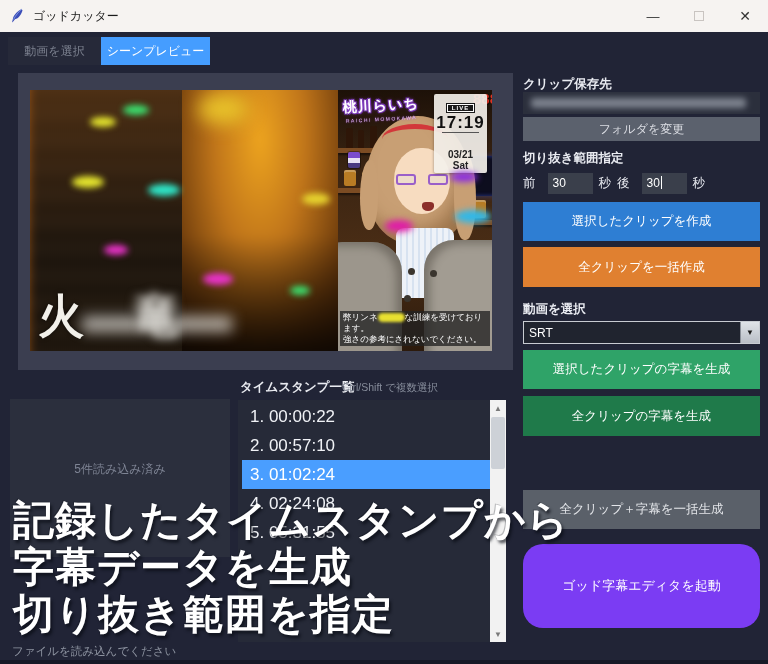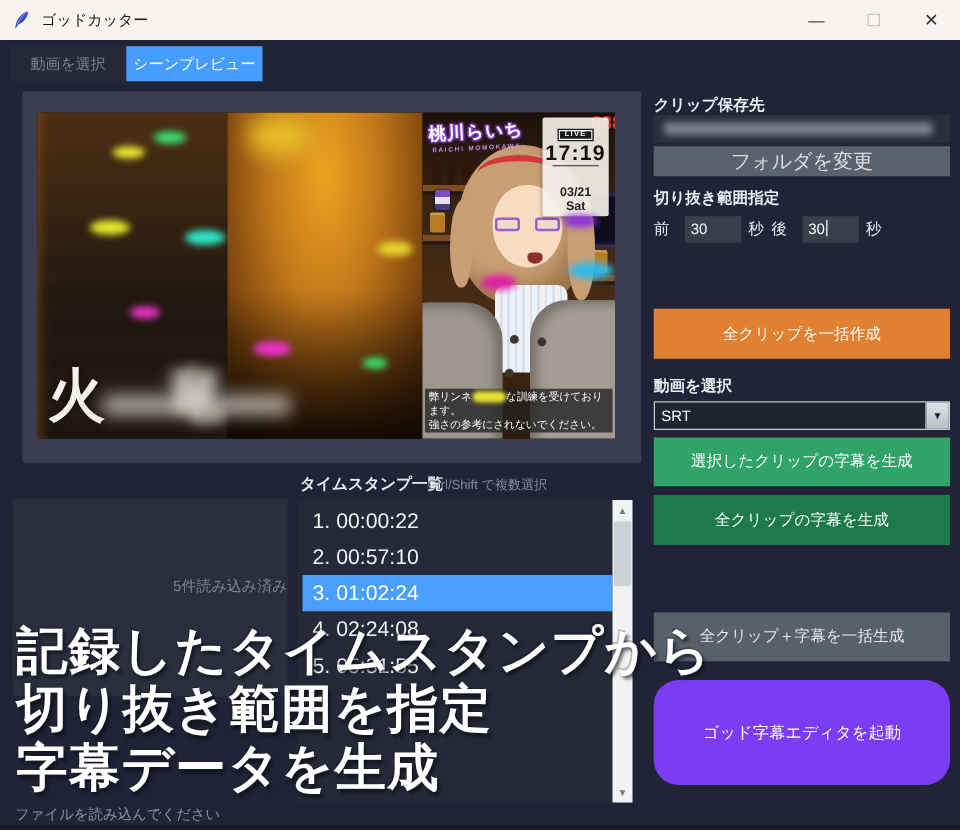--- a/index.html
+++ b/index.html
@@ -76,21 +76,21 @@
   .kanji-right { left:104px; top:196px; filter:blur(5px); }
   .white-smear { position:absolute; left:52px; top:226px; width:150px; height:16px; background:rgba(245,242,238,.65); filter:blur(7px); z-index:3; }
   .vsubtitle { position:absolute; left:2px; right:2px; bottom:5px; background:rgba(35,35,35,.78); color:#fff; font-size:8.5px; line-height:11px; padding:1px 3px; z-index:8; }
   .censor-inline { display:inline-block; width:27px; height:9px; background:#e8e030; border-radius:5px; filter:blur(1.5px); vertical-align:middle; }
 
   .blob { position:absolute; border-radius:50%; filter:blur(3px); z-index:9; }
 
   
   .panel-label { position:absolute; font-size:12.5px; font-weight:bold; color:#e9ebf1; }
   .drop-zone { position:absolute; left:10px; top:399px; width:220px; height:158px; background:#2b2f3d; }
-  .drop-zone-text { margin-top:62px; text-align:right; font-size:12px; color:#7e8494; }
+  .drop-zone-text { margin-top:62px; text-align:center; font-size:12px; color:#7e8494; }
   .list-hint { position:absolute; left:342px; top:381px; font-size:10.5px; color:#868c9a; }
   .listbox { position:absolute; left:238px; top:400px; width:268px; height:242px; background:#262a38; }
   .list-items { position:absolute; left:4px; top:2px; right:16px; }
   .list-item { height:29px; line-height:29px; padding-left:8px; font-size:17px; color:#f0f2f6; cursor:pointer; }
   .list-item.selected { background:#4a9eff; color:#ffffff; }
   .vscrollbar { position:absolute; right:0; top:0; width:16px; height:242px; background:#f2f2f2; }
   .scroll-arrow { position:absolute; left:0; width:16px; height:16px; display:flex; align-items:center; justify-content:center; font-size:8px; color:#7a7a7a; cursor:pointer; }
   .scroll-arrow.down { bottom:0; }
   .scroll-thumb { position:absolute; left:1px; top:17px; width:14px; height:52px; background:#cdd1d7; border-radius:2px; cursor:pointer; }
 
@@ -99,21 +99,21 @@
   .overlay-line { font-size:41px; line-height:47px; font-weight:900; color:#ffffff; letter-spacing:1px;
      text-shadow:2px 3px 3px rgba(8,10,18,.65), -1px -1px 0 rgba(8,10,18,.25); }
 
   .statusbar { position:absolute; left:12px; top:644px; font-size:11.5px; color:#8d93a0; }
   .bottom-strip { position:absolute; left:0; bottom:0; width:768px; height:4px; background:#161926; }
 
   
   .rp-label { position:absolute; left:523px; font-size:12.5px; font-weight:bold; color:#e9ebf1; }
   .path-box { position:absolute; left:523px; top:92px; width:237px; height:22px; background:#2b2f3c; overflow:hidden; }
   .path-blur { position:absolute; left:8px; top:6px; width:215px; height:10px; background:#9aa0ab; opacity:.75; filter:blur(3px); border-radius:3px; }
-  .folder-btn { position:absolute; left:523px; top:117px; width:237px; height:24px; background:#5b616d; color:#dcdee4; font-size:16px; display:flex; align-items:center; justify-content:center; cursor:pointer; }
+  .folder-btn { position:absolute; left:523px; top:117px; width:237px; height:24px; background:#5b616d; color:#dcdee4; font-size:12px; display:flex; align-items:center; justify-content:center; cursor:pointer; }
   .spin-row { position:absolute; left:523px; top:172px; width:237px; height:22px; display:flex; align-items:center; font-size:12.5px; color:#e9ebf1; }
   .spin-field { width:45px; height:21px; background:#3a3f4b; color:#fff; font-size:12px; line-height:21px; padding-left:5px; margin:0 6px; cursor:text; }
   .spin-field .caret { display:inline-block; width:1.5px; height:13px; background:#ffffff; vertical-align:-2px; margin-left:1px; }
   .sec-label { margin-right:6px; }
   .rbtn { position:absolute; left:523px; width:237px; display:flex; align-items:center; justify-content:center; color:#ffffff; font-size:12.5px; cursor:pointer; }
   .btn-create-selected { top:202px; height:39px; background:#2e7ed3; }
   .btn-create-all { top:247px; height:40px; background:#e08030; }
   .combo { position:absolute; left:523px; top:321px; width:237px; height:23px; background:#20242f; border:1px solid #c8ccd2; display:flex; align-items:center; cursor:pointer; }
   .combo-value { flex:1; color:#fff; font-size:12px; padding-left:5px; }
   .combo-arrow { width:19px; height:21px; background:linear-gradient(180deg,#dfe3e8,#b9bec6); border-left:1px solid #8a8f98; display:flex; align-items:center; justify-content:center; font-size:8px; color:#1a1a1a; }
@@ -240,22 +240,22 @@
     </div>
     <div class="vscrollbar">
       <div class="scroll-arrow up">▲</div>
       <div class="scroll-thumb"></div>
       <div class="scroll-arrow down">▼</div>
     </div>
   </div>
 
   <div class="overlay-text">
     <div class="overlay-line">記録したタイムスタンプから</div>
+    <div class="overlay-line">字幕データを生成</div>
     <div class="overlay-line">切り抜き範囲を指定</div>
-    <div class="overlay-line">字幕データを生成</div>
   </div>
 
   <div class="statusbar">ファイルを読み込んでください</div>
   <div class="bottom-strip"></div>
 
   <div class="rp-label" style="top:76px;">クリップ保存先</div>
   <div class="path-box">
     <div class="path-blur"></div>
   </div>
   <div class="folder-btn">フォルダを変更</div>
@@ -263,20 +263,21 @@
   <div class="rp-label" style="top:150px;">切り抜き範囲指定</div>
   <div class="spin-row">
     <span class="sec-label">前</span>
     <span class="spin-field"><span>30</span></span>
     <span class="sec-label">秒</span>
     <span class="sec-label">後</span>
     <span class="spin-field"><span>30</span><span class="caret"></span></span>
     <span class="sec-label">秒</span>
   </div>
 
+  <div class="rbtn btn-create-selected">選択したクリップを作成</div>
   <div class="rbtn btn-create-all">全クリップを一括作成</div>
 
   <div class="rp-label" style="top:301px;">動画を選択</div>
   <div class="combo">
     <div class="combo-value">SRT</div>
     <div class="combo-arrow">▼</div>
   </div>
 
   <div class="rbtn btn-gen-selected-sub">選択したクリップの字幕を生成</div>
   <div class="rbtn btn-gen-all-sub">全クリップの字幕を生成</div>

